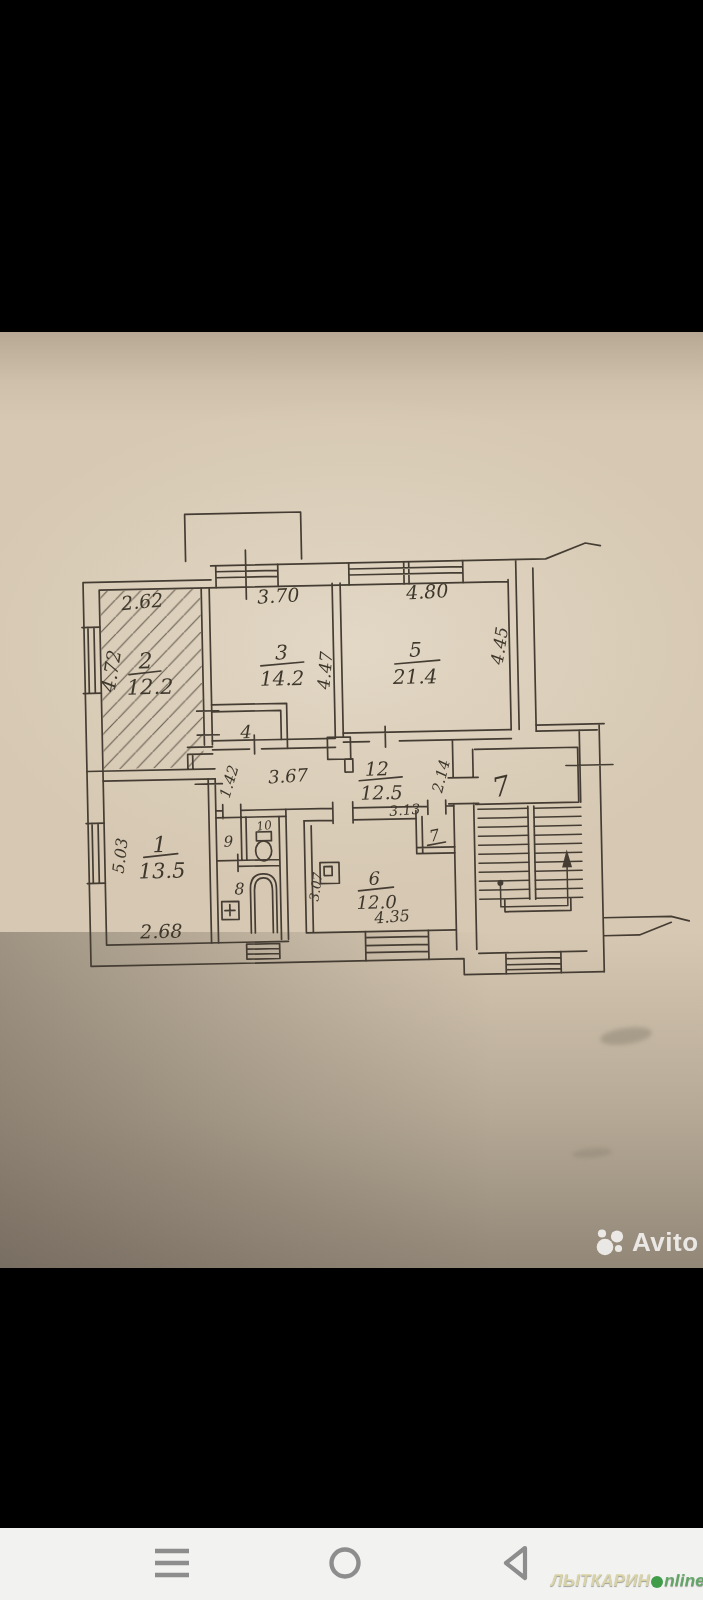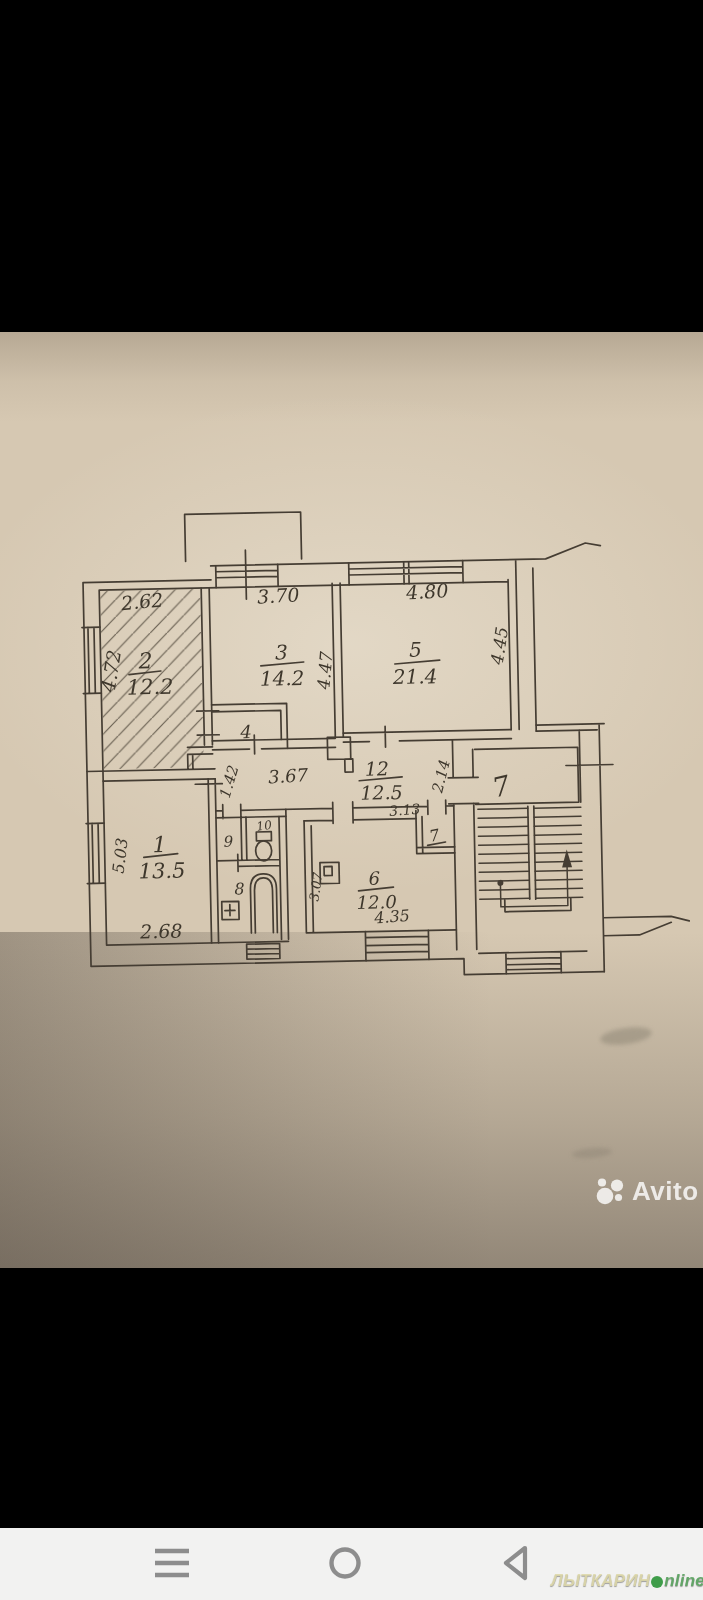--- a/index.html
+++ b/index.html
@@ -16,21 +16,21 @@
       background:radial-gradient(75% 60% at 50% 45%,rgba(255,252,242,0.30),transparent 75%);}
   .photo-shade-bottom{position:absolute;left:0;top:600px;width:100%;height:336px;
       background:linear-gradient(to bottom,transparent,rgba(96,86,74,0.28) 55%,rgba(84,75,66,0.52)),
                  linear-gradient(to right,rgba(70,62,54,0.38),rgba(70,62,54,0.12) 45%,transparent 70%);}
   .smudge{position:absolute;border-radius:50%;filter:blur(2px);}
   #smudge1{left:600px;top:696px;width:52px;height:16px;background:rgba(95,88,76,0.28);transform:rotate(-8deg);}
   #smudge2{left:572px;top:816px;width:40px;height:10px;background:rgba(95,88,76,0.18);transform:rotate(-5deg);}
   svg.plan{position:absolute;left:0;top:0;}
   .lbl{font-family:"DejaVu Serif",serif;font-style:italic;fill:#3e372c;}
   
-  .avito-mark{position:absolute;left:596px;top:1176px;display:flex;align-items:center;gap:5px;}
+  .avito-mark{position:absolute;left:596px;top:1227px;display:flex;align-items:center;gap:5px;}
   .avito-mark .txt{font:700 26px "Liberation Sans",sans-serif;color:rgba(255,255,255,0.80);letter-spacing:0.5px;}
   
   .navbar{position:absolute;left:0;top:1528px;width:703px;height:72px;background:#f2f2f1;}
   .nav-icon{position:absolute;top:15px;width:40px;height:40px;}
   #nav-menu{left:152px;} #nav-home{left:325px;} #nav-back{left:498px;}
   
   .site-mark{position:absolute;left:551px;top:1571px;display:flex;align-items:center;
      font:italic 800 17px "Liberation Sans",sans-serif;letter-spacing:0.2px;
      text-shadow:0 1px 1px rgba(0,0,0,0.35);}
   .site-mark .p1{color:rgba(222,216,168,0.88);}

